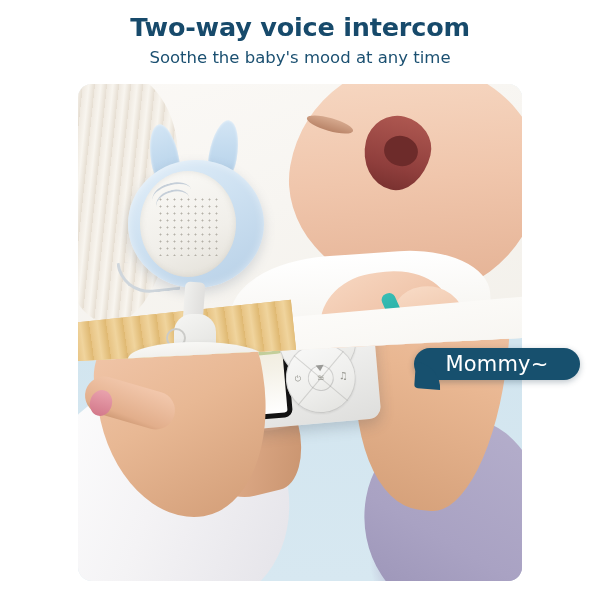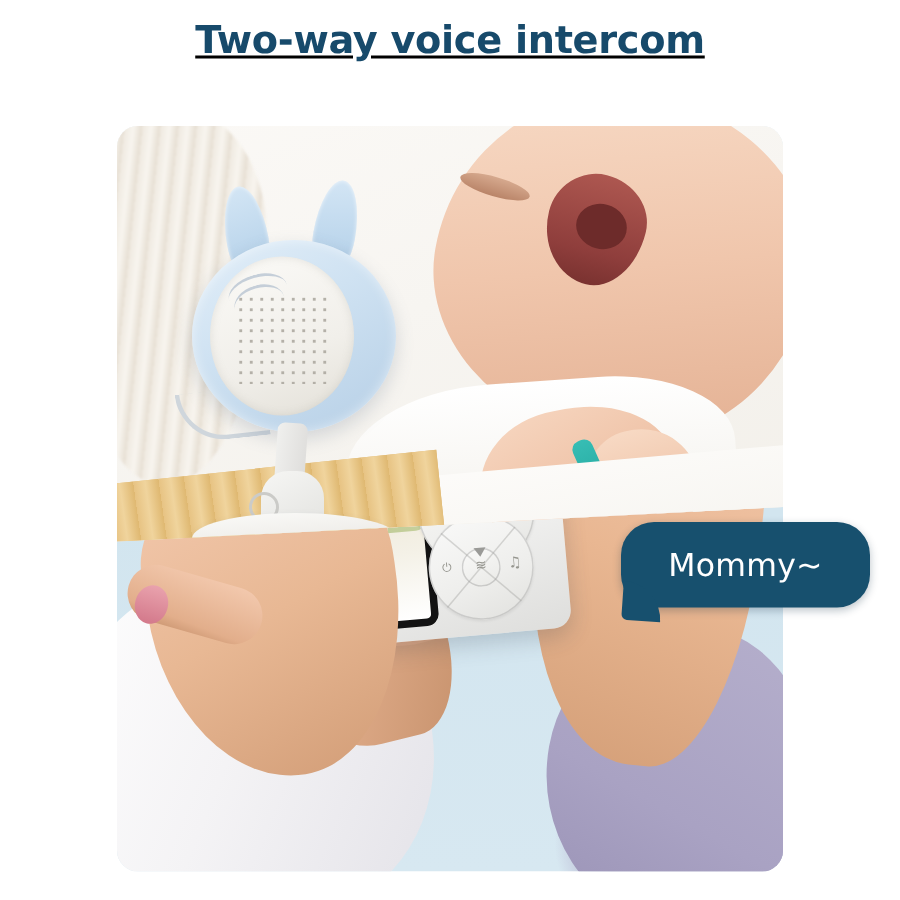--- a/index.html
+++ b/index.html
@@ -26,21 +26,20 @@
 
   
   .header {
     position: absolute;
     left: 0;
     top: 0;
     width: 600px;
     text-align: center;
     padding-top: 12px;
     box-sizing: border-box;
-    text-decoration: underline;
   }
   .headline {
     font-size: 25.5px;
     font-weight: 700;
     letter-spacing: -0.2px;
     color: #174A6B;
     line-height: 1.18;
     margin: 0;
     white-space: nowrap;
   }
@@ -703,21 +702,21 @@
     height: 26px;
     background: #17506E;
     border-radius: 3px 0 28px 0;
     transform: rotate(-4deg);
     z-index: -1;
   }
   .bubble-mommy {
     left: 414px;
     top: 348px;
     width: 166px;
-    height: 57px;
+    height: 32px;
     font-size: 21px;
     justify-content: center;
   }
   .bubble-mommy .tail {
     position: absolute;
     left: 1px;
     bottom: -9px;
     width: 26px;
     height: 26px;
     background: #17506E;
@@ -731,20 +730,21 @@
     white-space: nowrap;
   }
 </style>
 </head>
 <body>
 
 <div class="page">
 
   <div class="header">
     <div class="headline">Two-way voice intercom</div>
+    <div class="subhead">Soothe the baby's mood at any time</div>
   </div>
 
   <div class="collage">
 
     <div class="photo-bottom">
 
       <div class="mom-sleeve-right"></div>
       <div class="mom-shoulder"></div>
       <div class="mom-neck"></div>
       <div class="mom-chin"></div>

